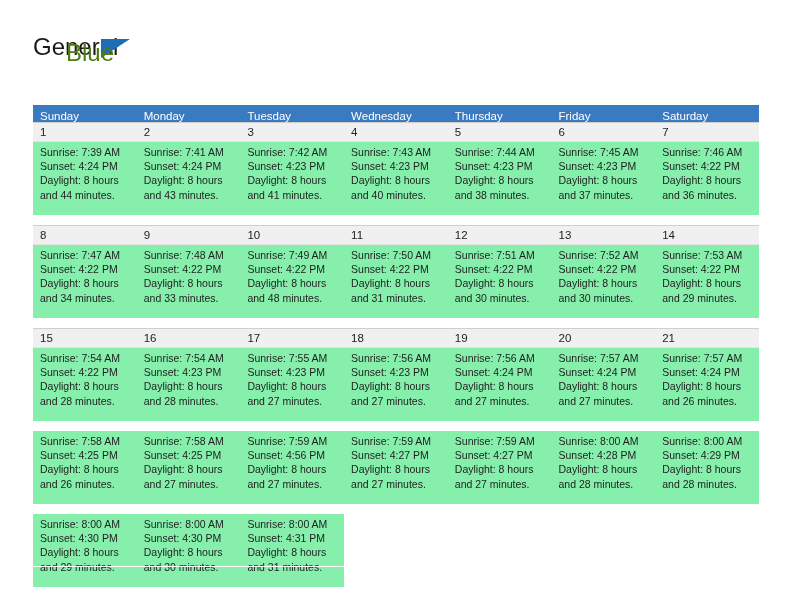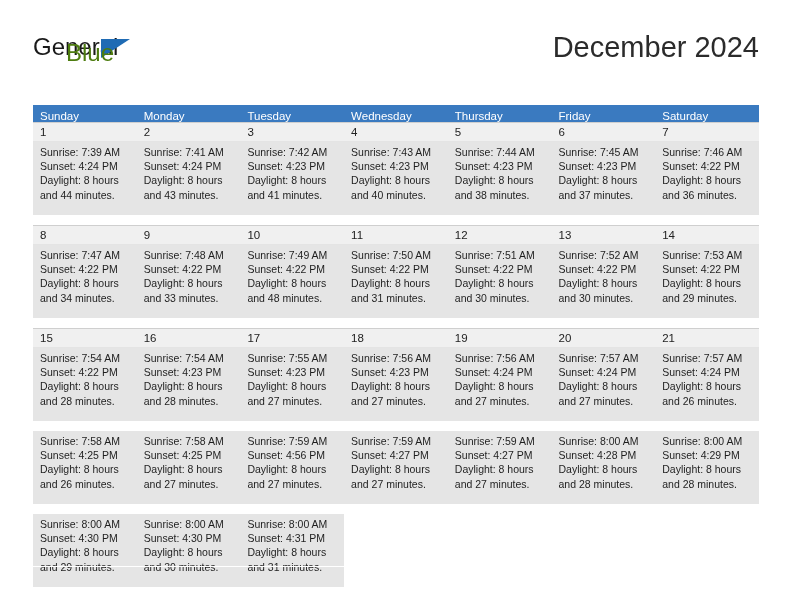--- a/index.html
+++ b/index.html
@@ -111,21 +111,21 @@
     font-size: 11.5px;
     color: #222222;
     text-align: left;
     padding: 3px 0 3px 7px;
     border-top: 1px solid #cfcfcf;
     border-bottom: 1px solid #e4e4e4;
     height: 12px;
     vertical-align: top;
   }
   tbody tr.info-row td {
-    background: #e5e5e5;
+    background: #86efac;
     font-size: 10.5px;
     color: #1e1e1e;
     text-align: left;
     padding: 3px 5px 8px 7px;
     vertical-align: top;
     line-height: 14.2px;
     height: 62px;
   }
   tbody tr.info-row td.empty { background: #ffffff; }
   tbody tr.spacer-row td {
@@ -151,21 +151,20 @@
 
   <div class="header">
 
     <div class="logo">
       <span class="logo-general">General</span>
       <span class="logo-triangle"></span>
       <span class="logo-blue">Blue</span>
     </div>
 
     <div class="title-block">
-      <div class="cal-title">December 2024</div>
     </div>
 
   </div>
 
   <table class="calendar">
     <colgroup>
       <col>
         <col>
         <col>
         <col>

